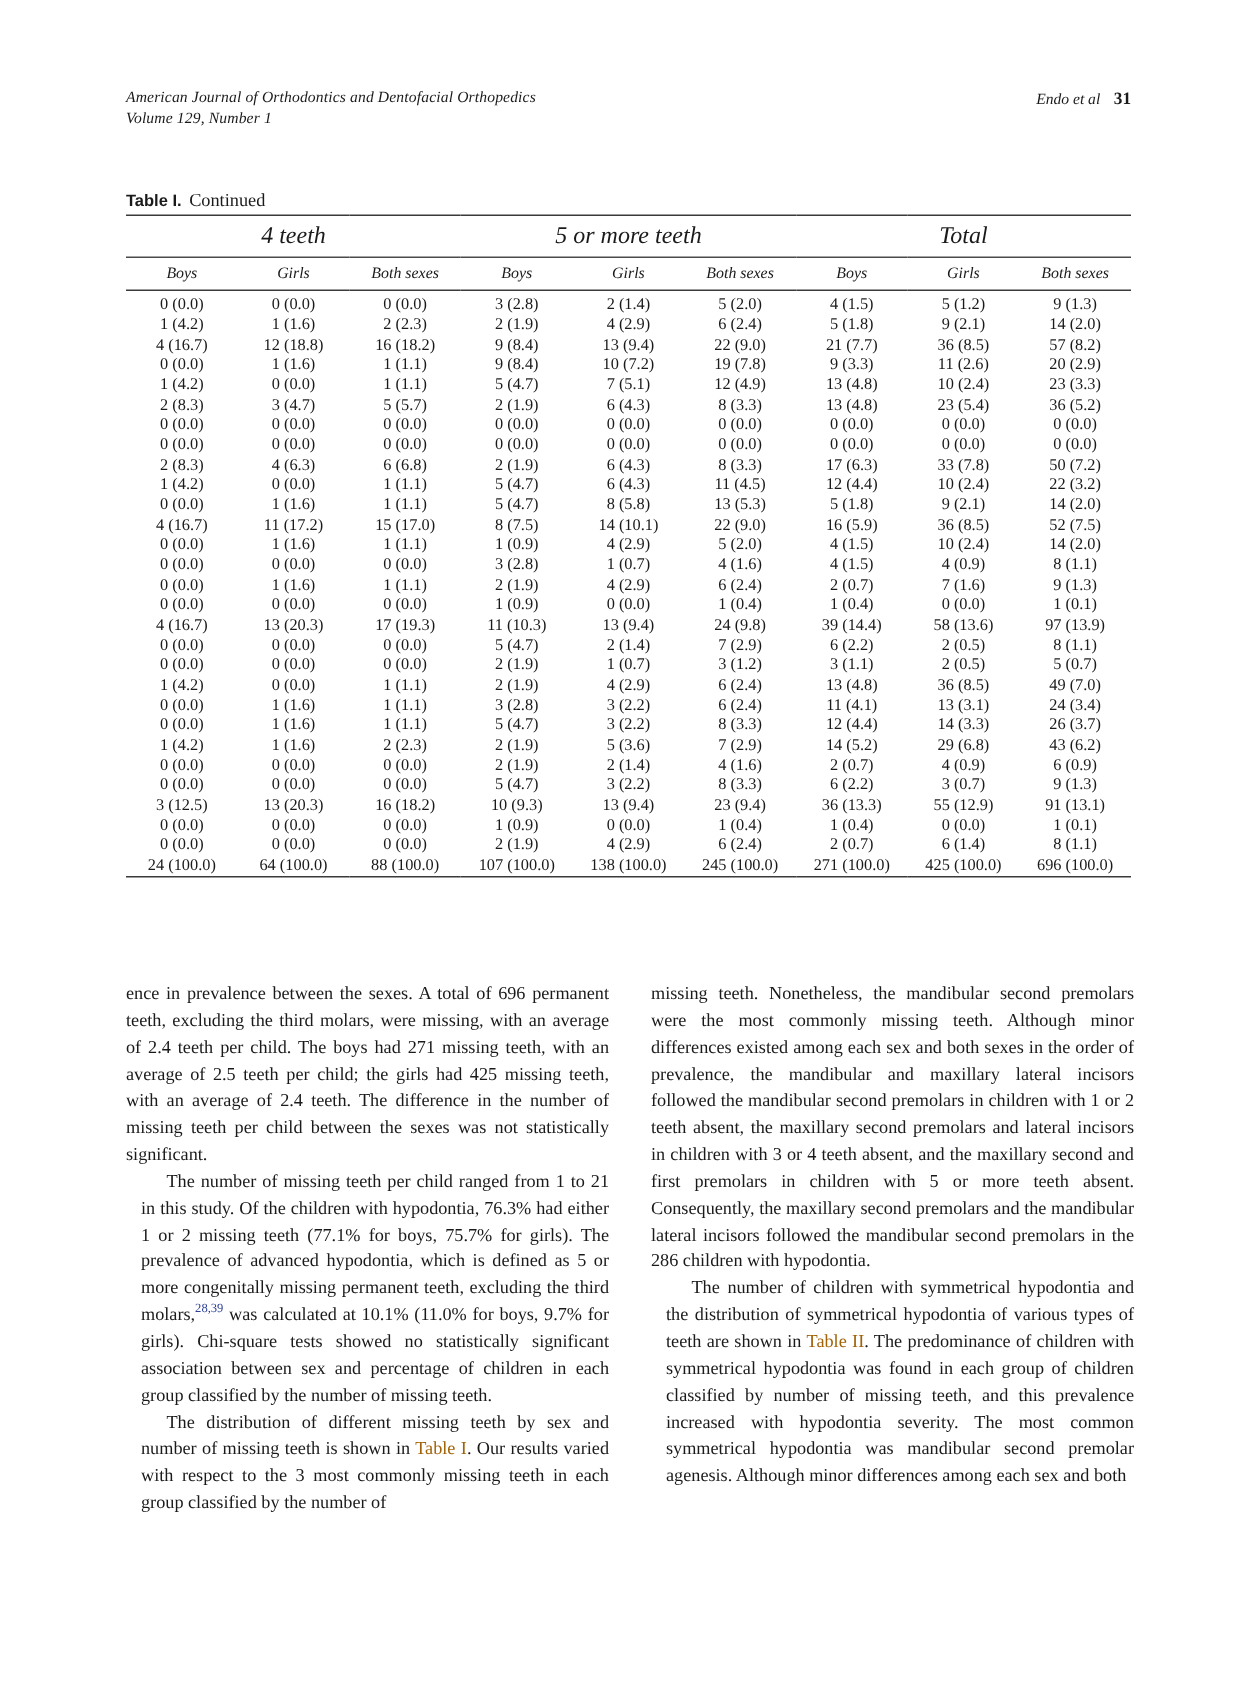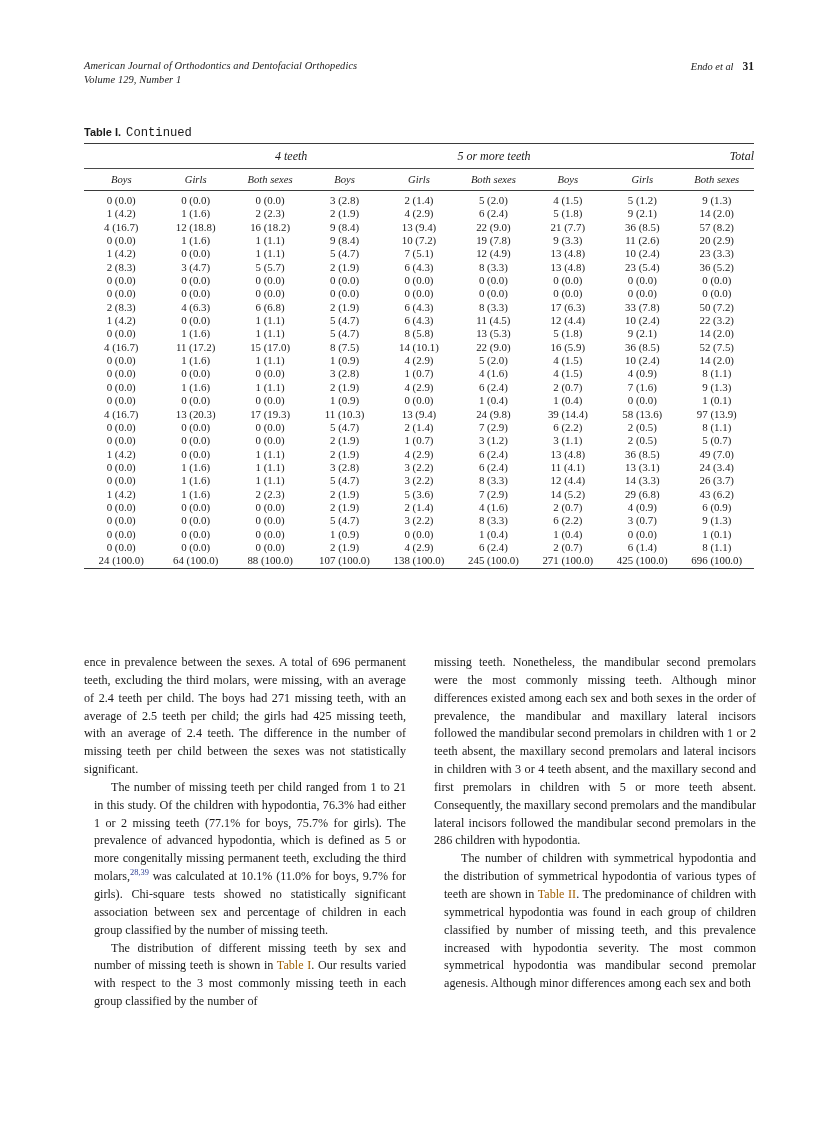--- a/index.html
+++ b/index.html
@@ -69,21 +69,21 @@
     top: 126px;
     font-size: 11.2px;
     white-space: nowrap;
     font-family: "Liberation Sans", sans-serif;
   }
   .table-caption .tc-label {
     font-weight: bold;
     font-size: 11px;
   }
   .table-caption .tc-text {
-    font-family: Liberation Mono, monospace;
+    font-family: Liberation Serif, serif;
     font-size: 12.2px;
     margin-left: 5px;
   }
 
   
   .tbl-wrap {
     position: absolute;
     left: 84px;
     top: 143px;
     width: 670px;
@@ -106,23 +106,23 @@
     border-bottom: 1.6px solid #3a3a3a;
     height: 0;
     padding: 0;
     font-size: 0;
     line-height: 0;
   }
 
   tr.grp-head th {
     font-style: italic;
     font-weight: normal;
-    font-size: 12px;
+    font-size: 16px;
     padding: 5px 0 4px 0;
-    text-align: right;
+    text-align: center;
     border-bottom: 0.9px solid #4a4a4a;
   }
 
   tr.col-head th {
     font-style: italic;
     font-weight: normal;
     font-size: 10.6px;
     padding: 5px 0 5px 0;
     text-align: center;
     border-bottom: 1.1px solid #3a3a3a;
@@ -506,20 +506,31 @@
             <td>0 (0.0)</td>
             <td>0 (0.0)</td>
             <td>5 (4.7)</td>
             <td>3 (2.2)</td>
             <td>8 (3.3)</td>
             <td>6 (2.2)</td>
             <td>3 (0.7)</td>
             <td>9 (1.3)</td>
           </tr>
           <tr class="datarow">
+            <td>3 (12.5)</td>
+            <td>13 (20.3)</td>
+            <td>16 (18.2)</td>
+            <td>10 (9.3)</td>
+            <td>13 (9.4)</td>
+            <td>23 (9.4)</td>
+            <td>36 (13.3)</td>
+            <td>55 (12.9)</td>
+            <td>91 (13.1)</td>
+          </tr>
+          <tr class="datarow">
             <td>0 (0.0)</td>
             <td>0 (0.0)</td>
             <td>0 (0.0)</td>
             <td>1 (0.9)</td>
             <td>0 (0.0)</td>
             <td>1 (0.4)</td>
             <td>1 (0.4)</td>
             <td>0 (0.0)</td>
             <td>1 (0.1)</td>
           </tr>

